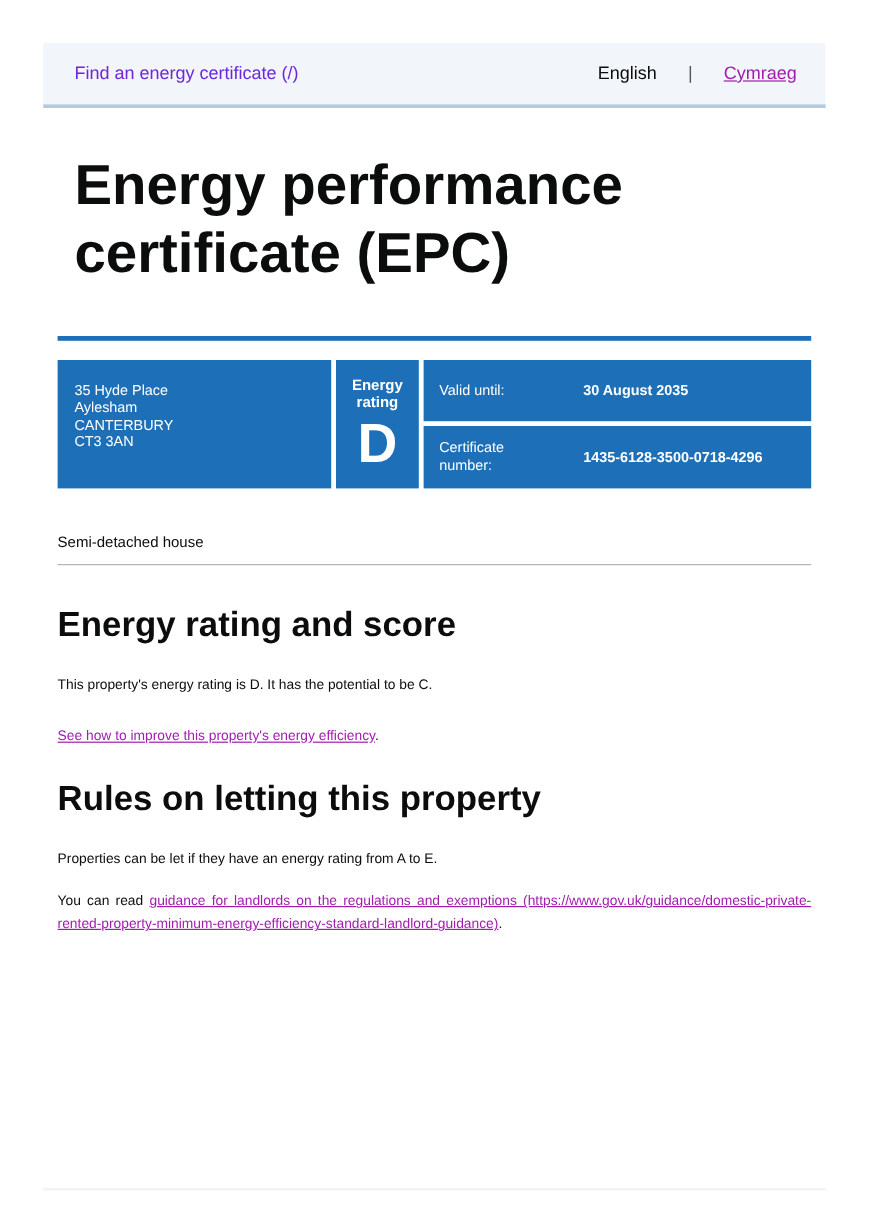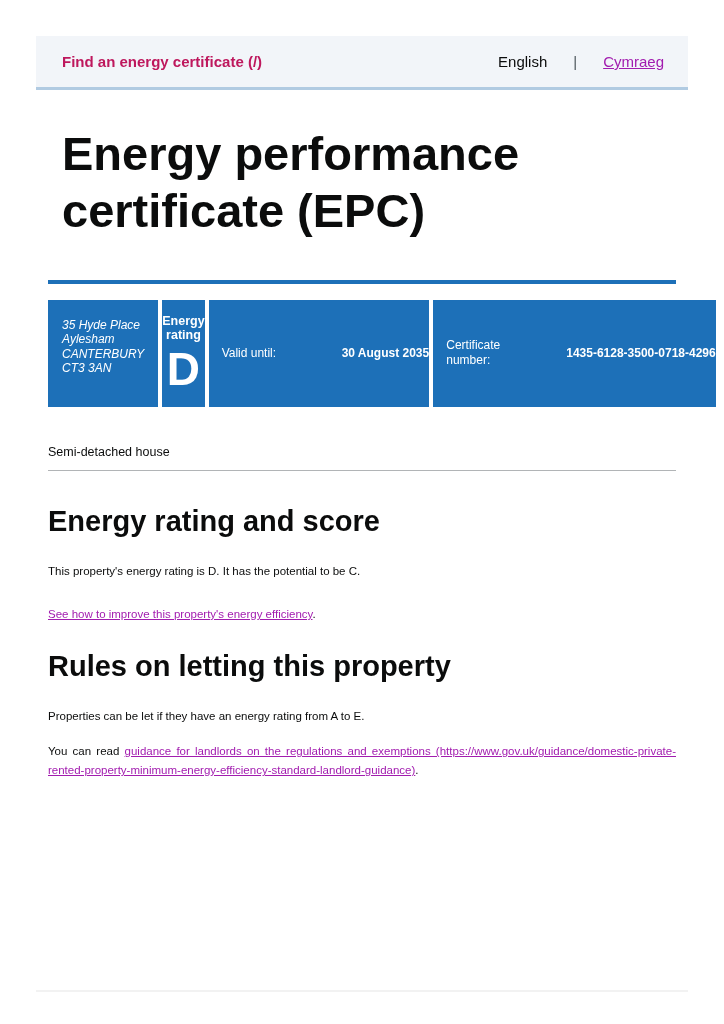--- a/index.html
+++ b/index.html
@@ -17,22 +17,22 @@
     background: #f2f5f9;
     border-bottom: 3px solid #b1cbe2;
     height: 54px;
     display: flex;
     align-items: center;
     justify-content: space-between;
     padding: 0 24px 0 26px;
   }
   .service-name {
     font-size: 15px;
-    font-weight: bold;
-    color: #be185d;
+    font-weight: normal;
+    color: #6d28d9;
     text-decoration: none;
     cursor: pointer;
   }
   .lang-switch { font-size: 15px; display: flex; align-items: center; gap: 26px; }
   .lang-sep { color: #505a5f; font-weight: 400; }
   a.link, .link {
     color: #a21caf;
     text-decoration: underline;
     cursor: pointer;
   }
@@ -59,31 +59,30 @@
     display: flex;
     gap: 4px;
     height: 107px;
   }
   .panel { background: #1d70b8; color: #ffffff; }
   .address-panel {
     width: 228px;
     padding: 18px 14px 0 14px;
     font-size: 12px;
     line-height: 14.5px;
-    font-style: italic;
   }
   .address-line { display: block; }
   .rating-panel {
     width: 69px;
     text-align: center;
     padding-top: 14px;
   }
   .rating-label { font-size: 12.5px; font-weight: bold; }
   .rating-letter { font-size: 46px; font-weight: bold; line-height: 1.05; margin-top: 3px; }
-  .info-col { flex: 1; display: flex; flex-direction: row; gap: 4px; }
+  .info-col { flex: 1; display: flex; flex-direction: column; gap: 4px; }
   .info-box {
     flex: 1;
     display: flex;
     align-items: center;
     padding-left: 13px;
     font-size: 12px;
   }
   .info-label { width: 90px; margin-right: 30px; line-height: 15px; }
   .info-value { font-weight: bold; white-space: nowrap; }
 

